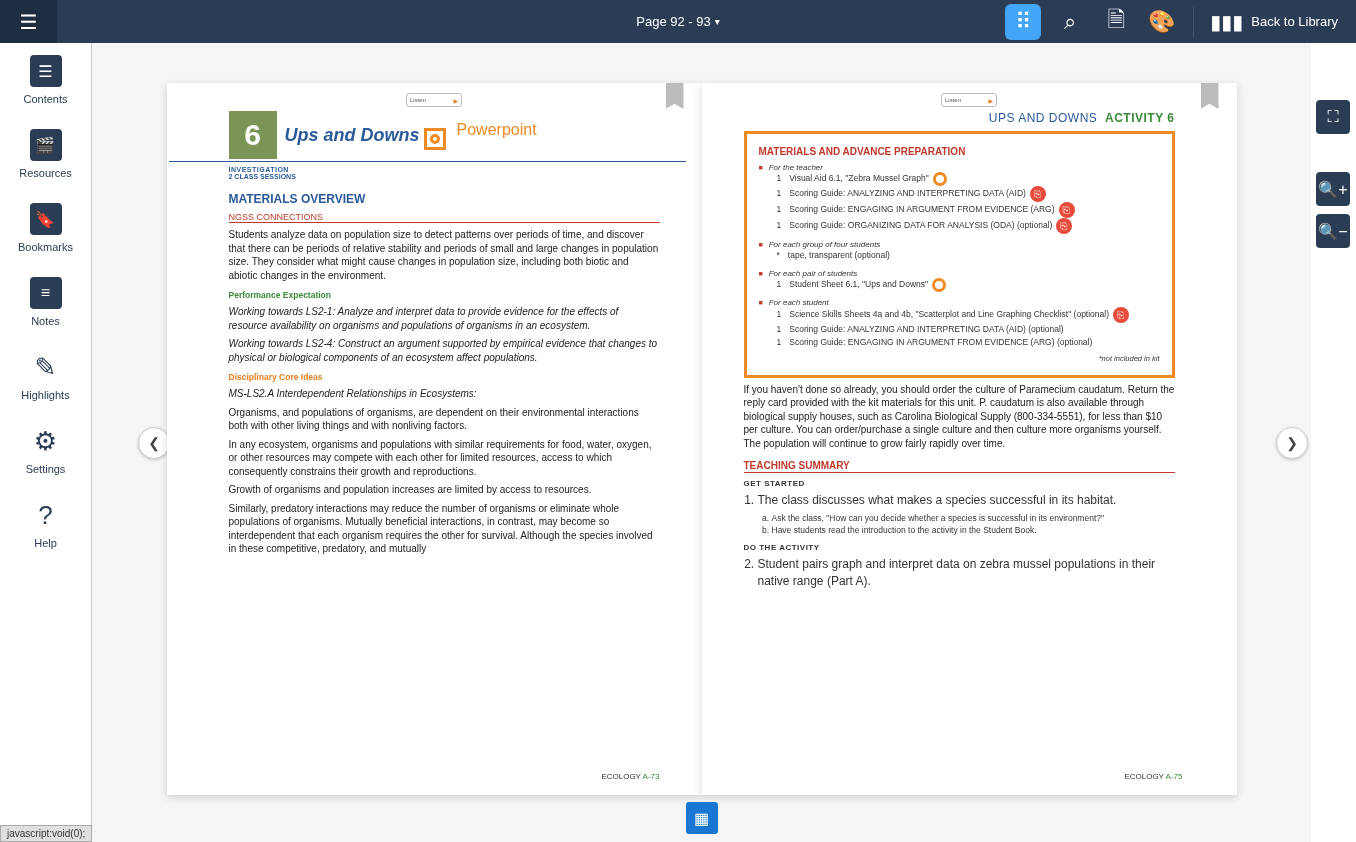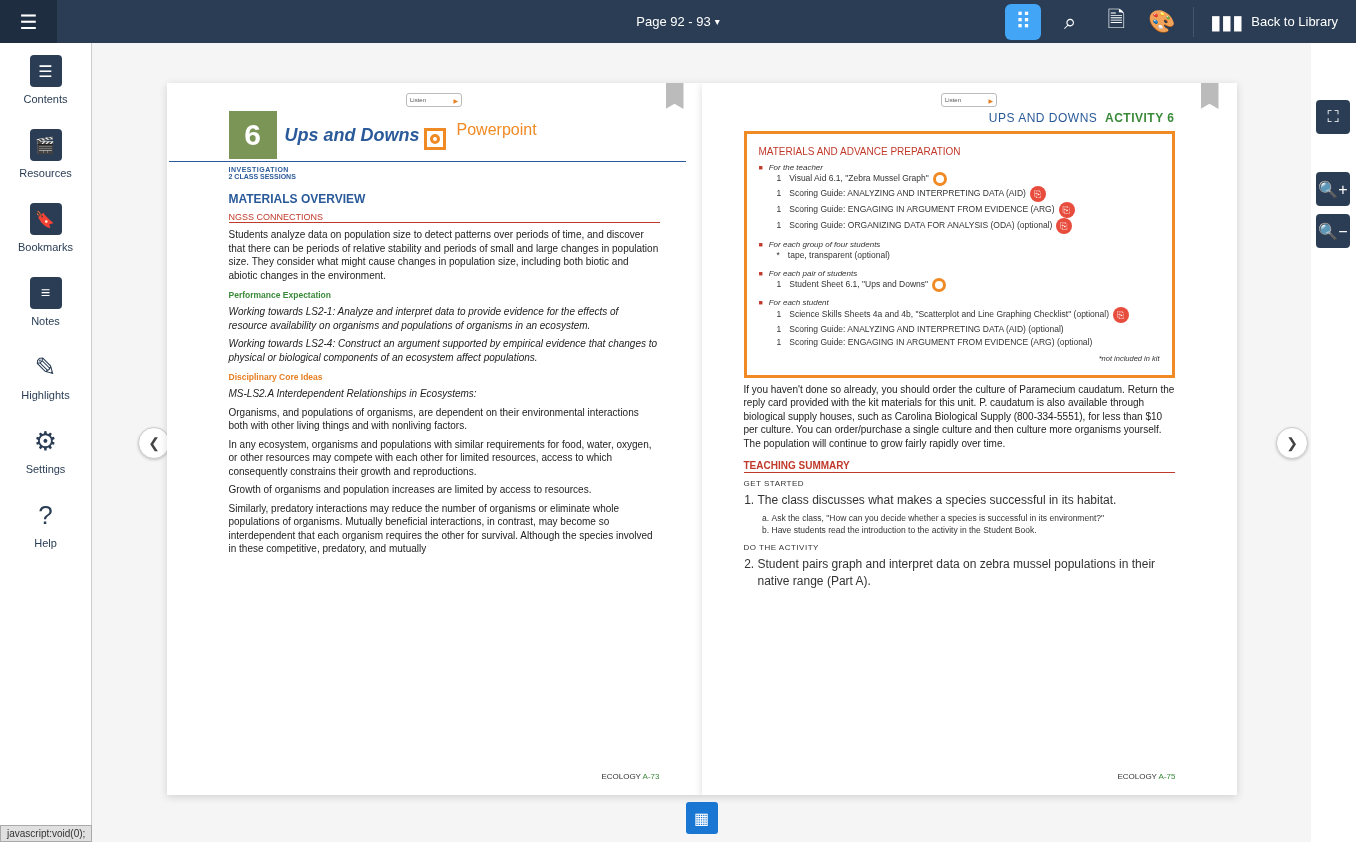--- a/index.html
+++ b/index.html
@@ -36,37 +36,37 @@
 .sub2{font-size:7px;color:#2a5a9a;font-weight:bold}
 .sect-h{color:#2a5a9a;font-size:12px;font-weight:bold;margin-top:12px}
 .sect-sub{color:#c0392b;font-size:9px;font-weight:normal;margin-top:6px;border-bottom:1px solid #c0392b;padding-bottom:0}
 .body{font-size:10px;line-height:1.35;margin-top:5px;color:#222}
 .body i,.italic{font-style:italic}
 .pe{color:#3a8a3a;font-size:8.5px;font-weight:bold;margin-top:8px}
 .dci{color:#e67e22;font-size:8.5px;font-weight:bold;margin-top:8px}
 .hdr-r{text-align:right;font-size:12px;color:#2a5a9a;letter-spacing:0.5px}
 .hdr-r .act{color:#3a8a3a;font-weight:bold}
 .box-hl{border:3px solid #f08a24;padding:12px;margin-top:6px;position:relative}
-.mat-h{color:#c0392b;font-size:10px;font-weight:normal}
+.mat-h{color:#c0392b;font-size:10px;font-weight:bold}
 .mat-grp{font-style:italic;font-size:8px;margin-top:6px;color:#333;position:relative}
 .mat-grp::before{content:'■';color:#c0392b;margin-right:6px;font-size:7px}
 .mat-list{list-style:none;margin-left:18px;font-size:8.5px;line-height:1.6}
 .mat-list li::before{content:'1';margin-right:8px;color:#333}
 .mat-list li.star::before{content:'*'}
 .copy-ico{display:inline-block;width:16px;height:16px;background:#e74c3c;border-radius:50%;vertical-align:middle;margin-left:4px;position:relative}
 .copy-ico::after{content:'⎘';color:#fff;font-size:9px;position:absolute;left:4px;top:1px}
 .o-ico{display:inline-block;width:14px;height:14px;border:3px solid #f08a24;border-radius:50%;vertical-align:middle;margin-left:4px;background:#fff}
 .note-r{text-align:right;font-style:italic;font-size:7.5px;margin-top:4px}
 .ts-h{color:#c0392b;font-size:10px;font-weight:bold;margin-top:10px;border-bottom:1px solid #c0392b;padding-bottom:1px}
-.ts-sub{font-size:8px;font-weight:normal;margin-top:6px;letter-spacing:0.5px}
+.ts-sub{font-size:8px;font-weight:bold;margin-top:6px;letter-spacing:0.5px}
 .ol{margin-left:14px;font-size:12px;line-height:1.4;margin-top:4px}
 .ol-sub{margin-left:28px;font-size:8.5px;line-height:1.4;margin-top:4px;list-style:lower-alpha}
 .footer{position:absolute;bottom:14px;font-size:8px;color:#333;font-weight:normal}
 .page.left .footer{right:42px}
-.page.right .footer{right:61px}
+.page.right .footer{right:54px}
 .footer .pg{color:#3a8a3a}
 .nav-arrow{position:absolute;top:50%;transform:translateY(-50%);width:32px;height:32px;background:#fff;border:1px solid #ccc;border-radius:50%;display:flex;align-items:center;justify-content:center;cursor:pointer;font-size:14px;color:#444;box-shadow:0 1px 3px rgba(0,0,0,0.2)}
 .nav-left{left:46px}
 .nav-right{right:3px}
 .right-tools{position:absolute;right:6px;top:100px;display:flex;flex-direction:column;gap:8px}
 .rt-btn{width:34px;height:34px;background:#2a3d55;color:#fff;display:flex;align-items:center;justify-content:center;border-radius:4px;cursor:pointer;font-size:16px}
 .grid-btn{position:absolute;bottom:8px;left:50%;transform:translateX(-50%);width:32px;height:32px;background:#1976d2;display:flex;align-items:center;justify-content:center;cursor:pointer;color:#fff;font-size:16px;border-radius:3px}
 .status{position:absolute;bottom:0;left:0;background:#e0e0e0;border:1px solid #aaa;font-size:10px;padding:2px 6px;color:#333}
 .line-rule{border:none;border-top:1px solid #2a5a9a;margin-top:2px;width:120%;margin-left:-60px}
 </style>

